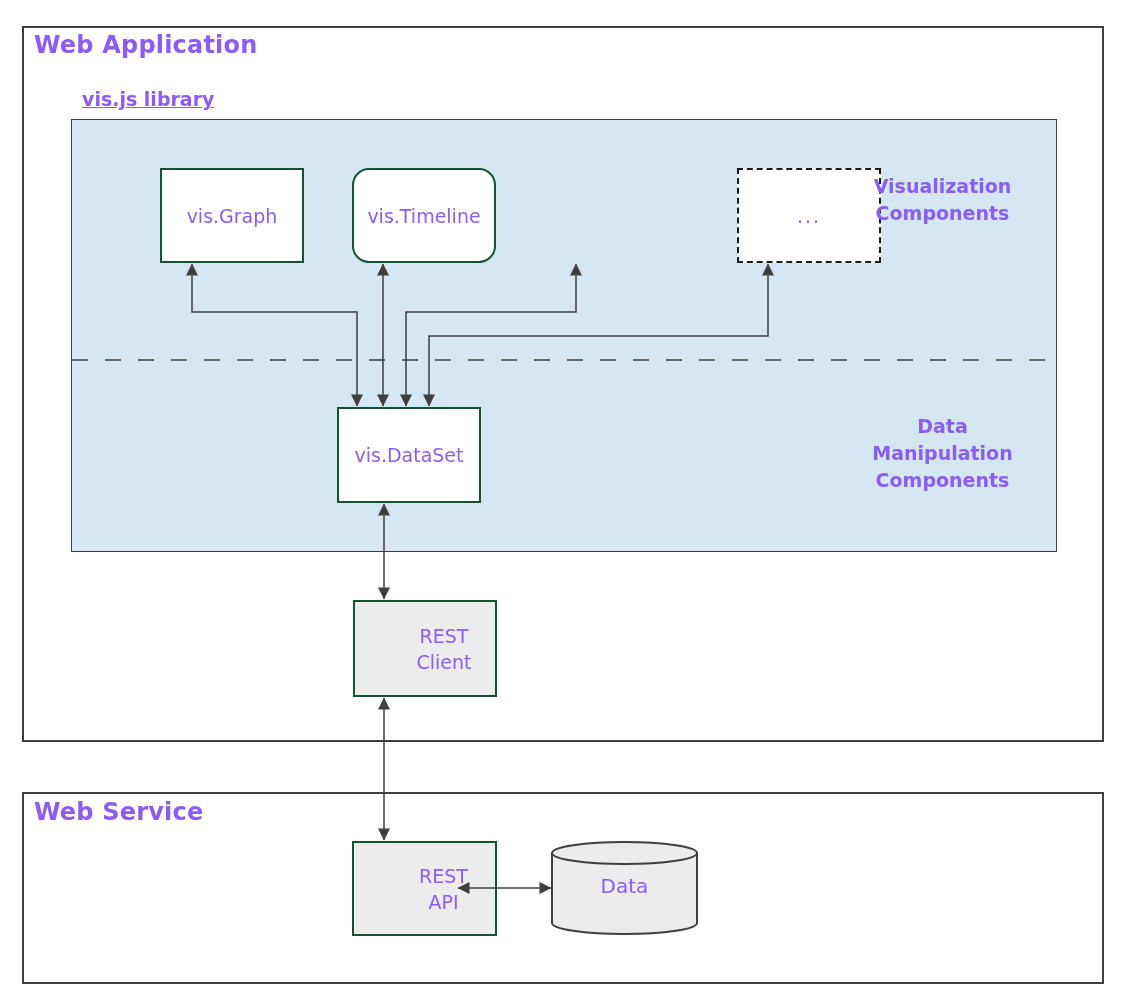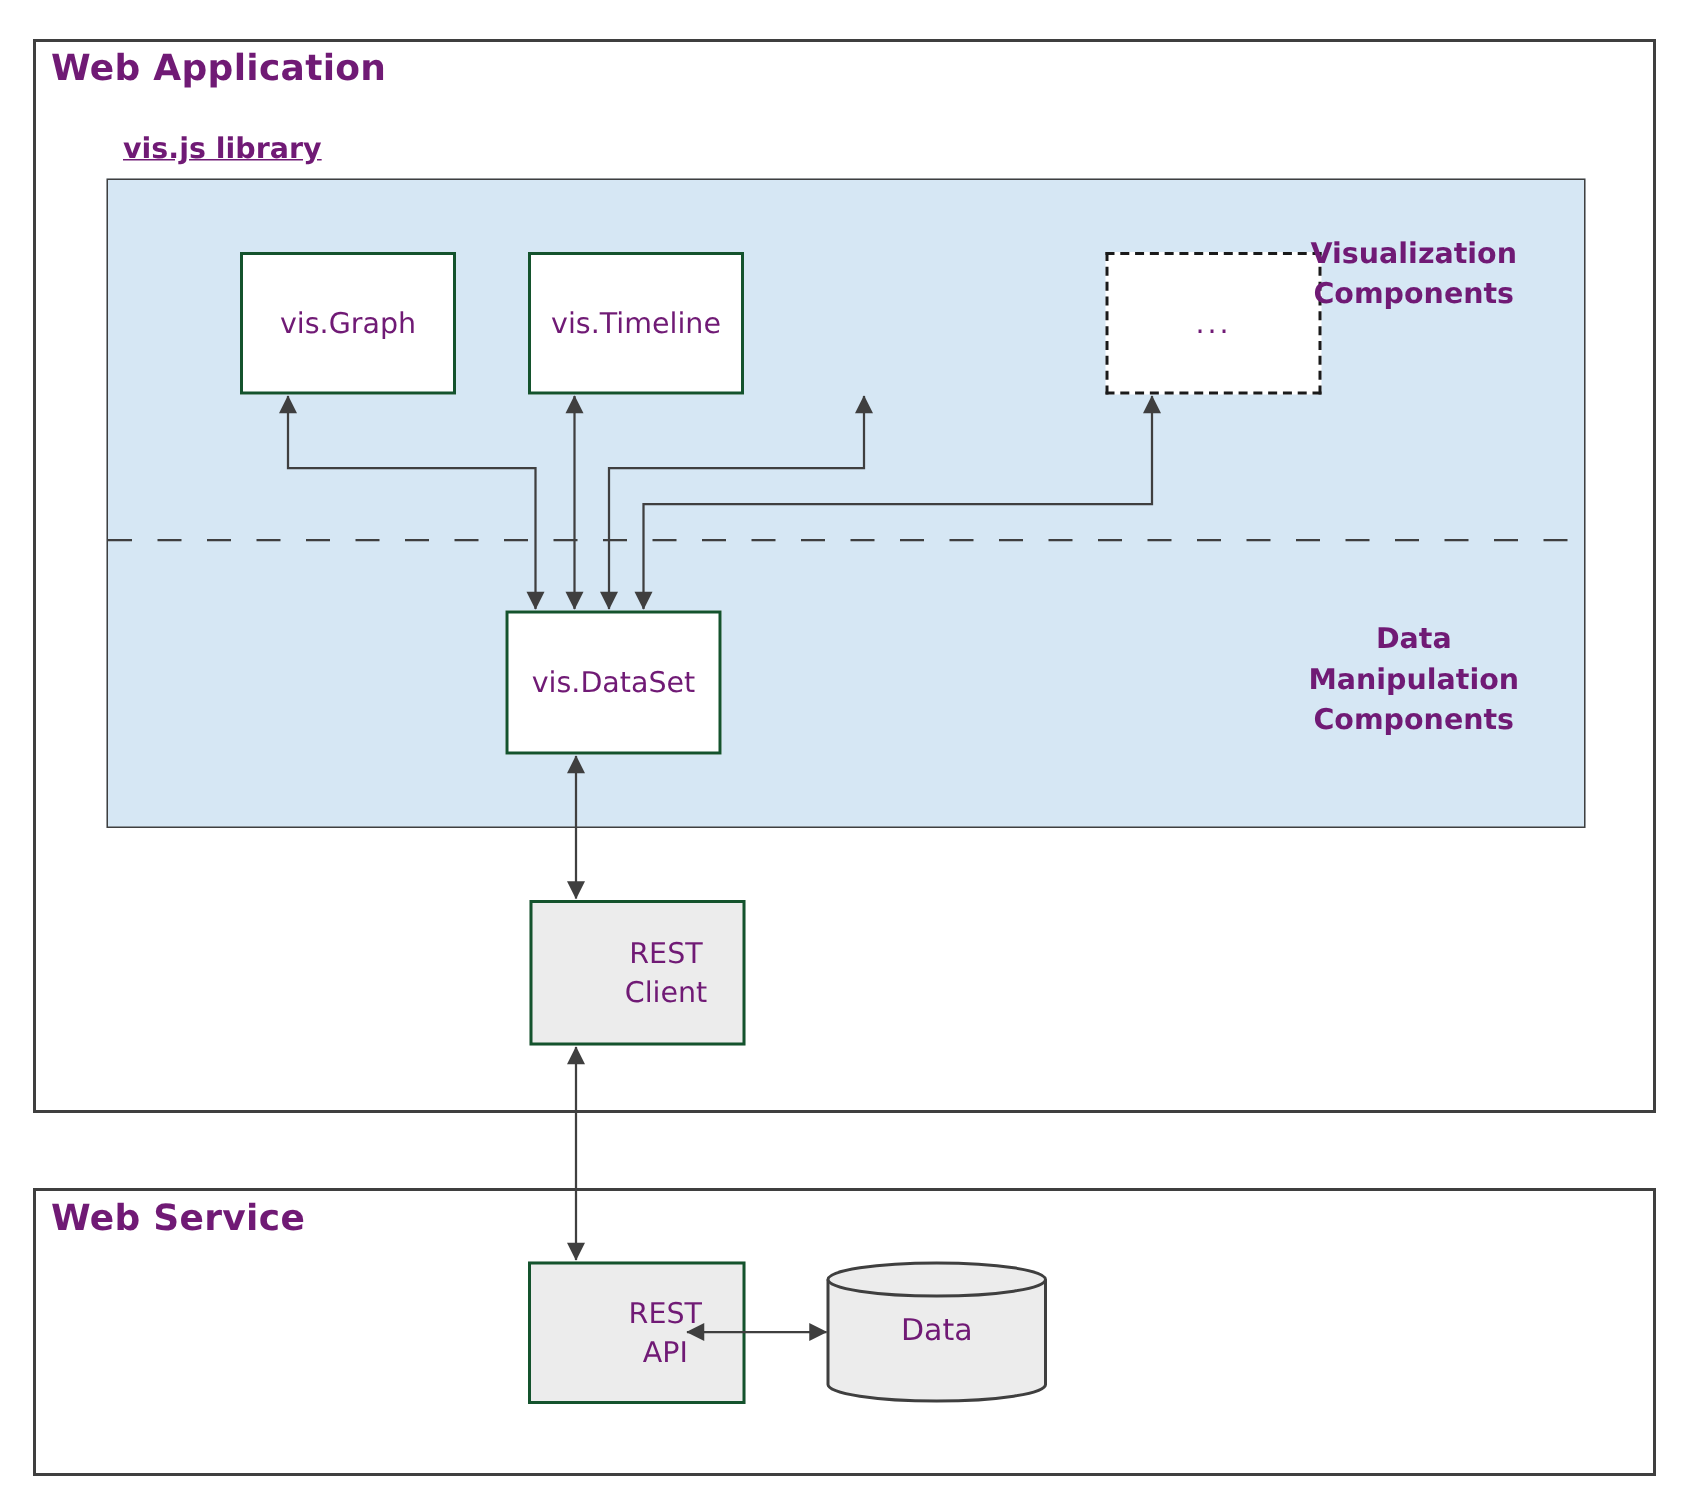--- a/index.html
+++ b/index.html
@@ -2,21 +2,21 @@
 <html style="--library-bg: #d6e7f4; --box-gray: #ececec;"><head>
 <meta charset="utf-8">
 <style>
   html, body { margin: 0; padding: 0; background: #ffffff; }
   .stage {
     position: relative;
     width: 1128px;
     height: 1008px;
     background: #ffffff;
     font-family: "DejaVu Sans", "Liberation Sans", sans-serif;
-    color: #701a75;
+    color: #8b5cf6;
     overflow: hidden;
   }
   .frame {
     position: absolute;
     box-sizing: border-box;
     background: #ffffff;
     border: 2px solid #3f3f3f;
   }
   .section-title {
     position: absolute;
@@ -96,28 +96,28 @@
 
   <div class="frame" style="left:22px; top:26px; width:1082px; height:716px;"></div>
   <div class="section-title" style="left:34px; top:31px;">Web Application</div>
 
   <div class="sub-title" style="left:82px; top:88px;">vis.js library</div>
   <div class="panel" style="left:71px; top:119px; width:986px; height:433px;"></div>
 
   <div class="node" style="left:120px; top:168px; width:144px; height:95px;">
     <span>vis.Graph</span>
   </div>
-  <div class="node" style="left:312px; top:168px; width:144px; height:95px;">
+  <div class="node" style="left:312px; top:168px; width:144px; height:95px;border-radius:17px;">
     <span>vis.Timeline</span>
   </div>
   <div class="node dashed" style="left:697px; top:168px; width:144px; height:95px;">
     <span>...</span>
   </div>
 
-  <div class="side-label" style="left:855px; top:156px;">Visualization
+  <div class="side-label" style="left:855px; top:173px;">Visualization
 Components</div>
   <div class="side-label" style="left:855px; top:413px;">Data
 Manipulation
 Components</div>
 
   <div class="node" style="left:297px; top:407px; width:144px; height:96px;">
     <span>vis.DataSet</span>
   </div>
 
   <div class="node gray" style="left:313px; top:600px; width:144px; height:97px;">

